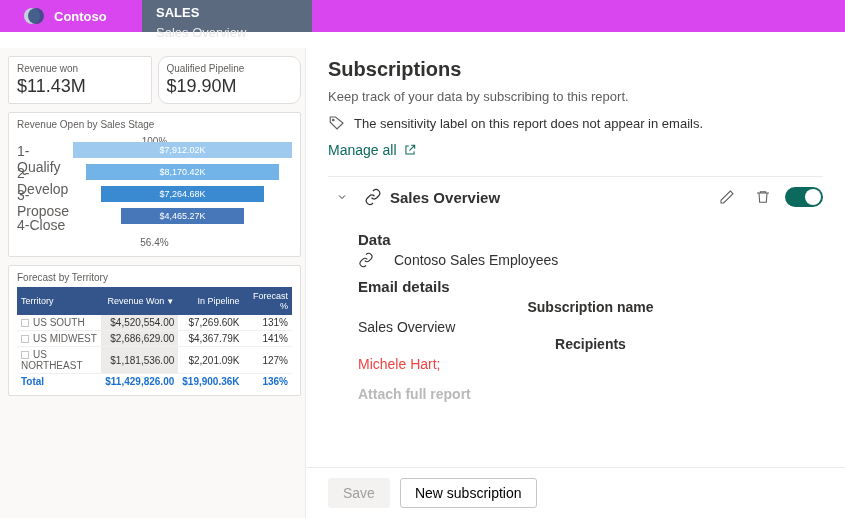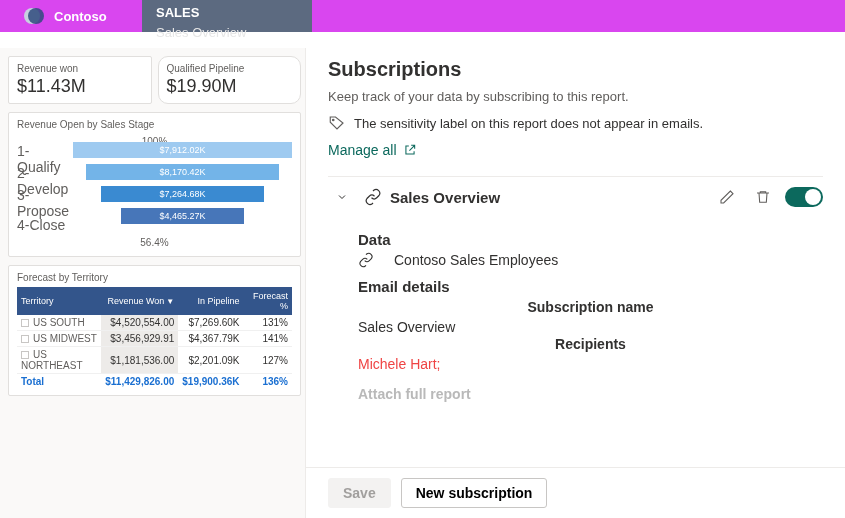--- a/index.html
+++ b/index.html
@@ -53,21 +53,21 @@
   .toggle { width: 38px; height: 20px; background: #0c695d; border-radius: 10px; position: relative; cursor: pointer; }
   .toggle::after { content:""; position:absolute; right:2px; top:2px; width:16px; height:16px; background:#fff; border-radius:50%; }
   .sub-body { padding: 4px 0 0 30px; }
   .sec-head { font-size: 15px; font-weight: 600; margin-top: 10px; margin-bottom: 4px; }
   .data-row { display: flex; align-items: center; gap: 20px; font-size: 14px; color: #323130; }
   .field-label { font-size: 14px; font-weight: 700; margin-top: 1px; text-align: center; }
   .field-val { font-size: 14px; color: #323130; margin-top: 4px; }
   .recipient { color: #ef4444; }
   .fade-label { font-size: 14px; font-weight: 600; margin-top: 14px; color: #b9b9b9; }
   .panel-footer { border-top: 1px solid #edebe9; padding: 10px 22px; display: flex; gap: 10px; }
-  .btn { font-size: 14px; padding: 6px 14px; border-radius: 3px; border: 1px solid #c8c6c4; background: #fff; cursor: pointer; font-weight: 700; }
+  .btn { font-size: 14px; padding: 6px 14px; border-radius: 3px; border: 1px solid #c8c6c4; background: #fff; cursor: pointer; font-weight: 400; }
   .btn.disabled { background: #f3f2f1; color: #a19f9d; border-color: #f3f2f1; cursor: default; }
   svg { display: block; }
 </style>
 </head>
 <body>
 
 <div class="topbar">
   <div class="brand">
     <svg class="brand-logo" viewBox="0 0 24 24">
         <circle cx="10" cy="12" r="8" fill="#c7d1e0"></circle>
@@ -143,21 +143,21 @@
         </thead>
         <tbody>
           <tr>
               <td><span class="sq"></span><span>US SOUTH</span></td>
               <td>$4,520,554.00</td>
               <td>$7,269.60K</td>
               <td>131%</td>
             </tr>
           <tr>
               <td><span class="sq"></span><span>US MIDWEST</span></td>
-              <td>$3,456,929.91</td>
+              <td>$2,686,629.00</td>
               <td>$4,367.79K</td>
               <td>141%</td>
             </tr>
           <tr>
               <td><span class="sq"></span><span>US NORTHEAST</span></td>
               <td>$1,181,536.00</td>
               <td>$2,201.09K</td>
               <td>127%</td>
             </tr>
           <tr class="total">

